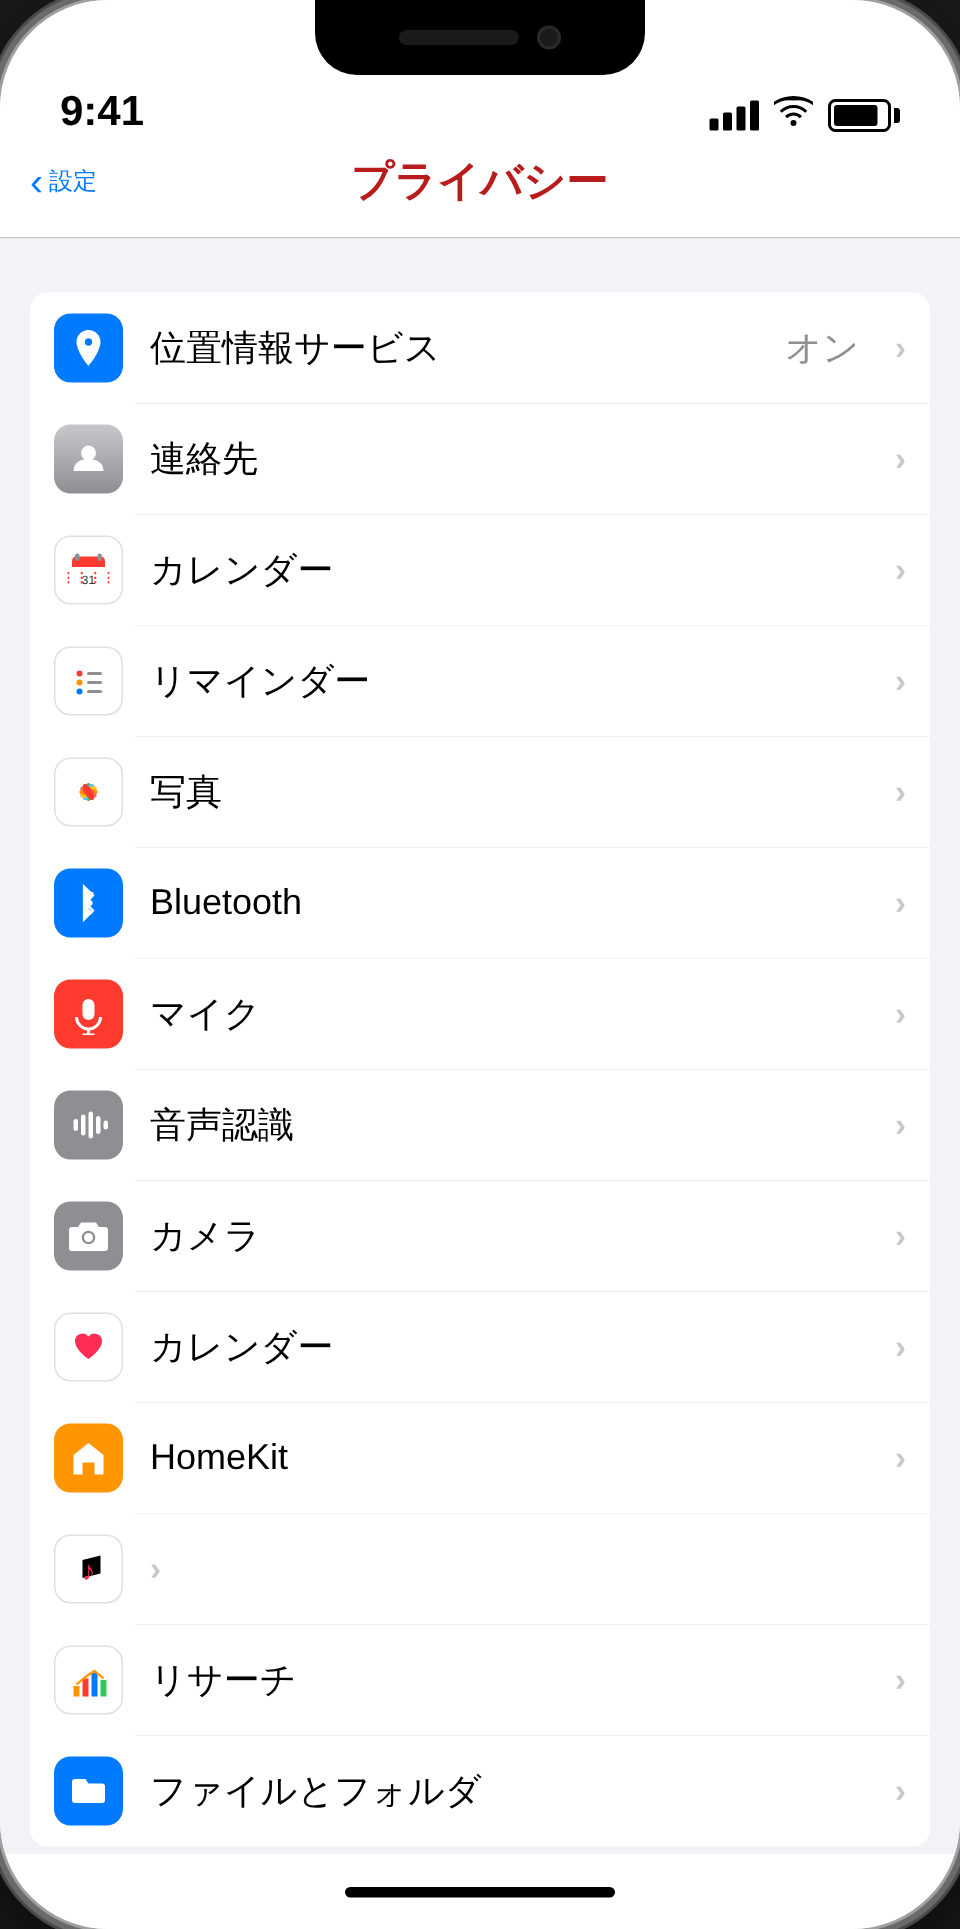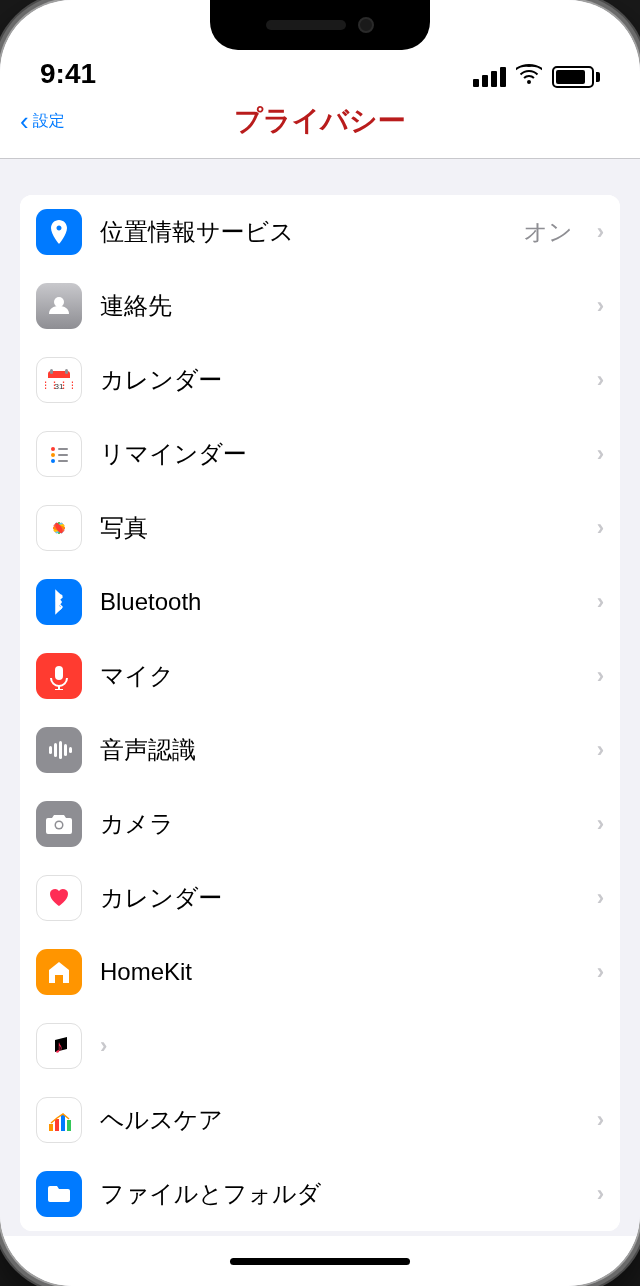--- a/index.html
+++ b/index.html
@@ -508,21 +508,21 @@
         <div class="settings-row">
           <div class="row-icon" style="background: #fff; border: 1px solid #e0e0e0;">
             <svg class="icon-svg" viewBox="0 0 28 28">
               <rect x="4" y="18" width="4" height="7" fill="#ff9500"></rect>
               <rect x="10" y="13" width="4" height="12" fill="#ff3b30"></rect>
               <rect x="16" y="9" width="4" height="16" fill="#007aff"></rect>
               <rect x="22" y="14" width="4" height="11" fill="#34c759"></rect>
               <polyline points="6,17 12,12 18,8 24,13" stroke="#ff9500" stroke-width="1.5" fill="none"></polyline>
             </svg>
           </div>
-          <span class="row-label">ヘルスケア</span>
+          <span class="row-label">リサーチ</span>
           <span class="row-chevron">›</span>
         </div>
 
         <div class="settings-row">
           <div class="row-icon" style="background: #007aff;">
             <svg class="icon-svg" viewBox="0 0 28 28" fill="white">
               <path d="M3 8a2 2 0 0 1 2-2h7l2 3h9a2 2 0 0 1 2 2v9a2 2 0 0 1-2 2H5a2 2 0 0 1-2-2V8z" fill="white"></path>
               <path d="M3 10h22v9a2 2 0 0 1-2 2H5a2 2 0 0 1-2-2V10z" fill="rgba(255,255,255,0.3)"></path>
             </svg>
           </div>

